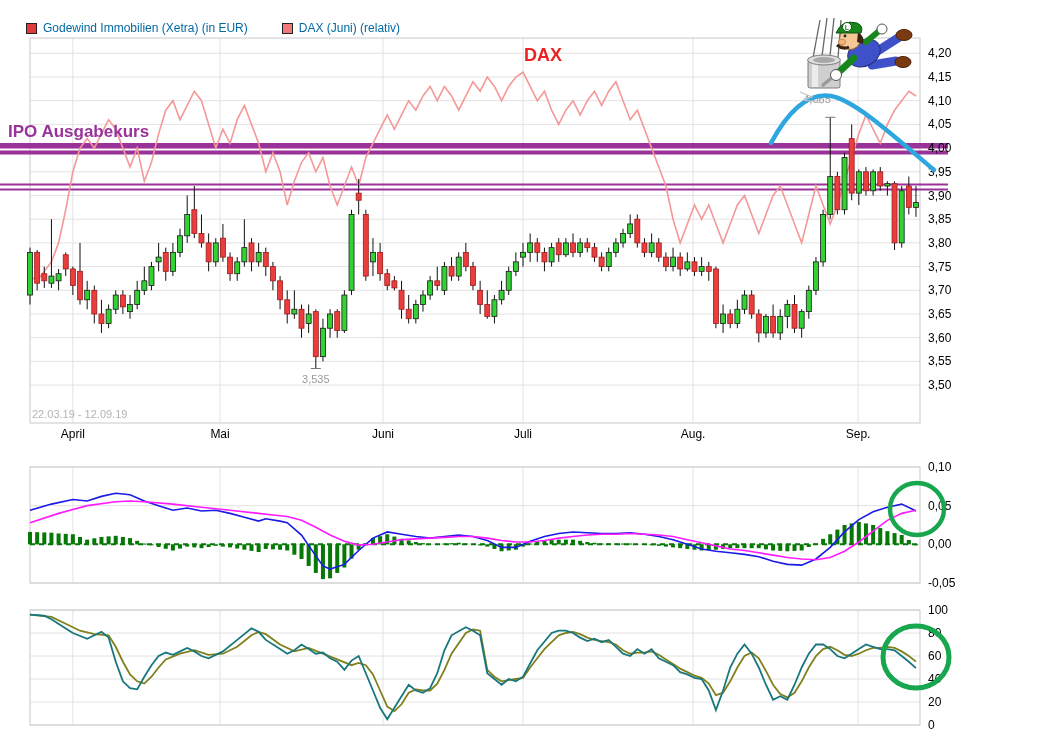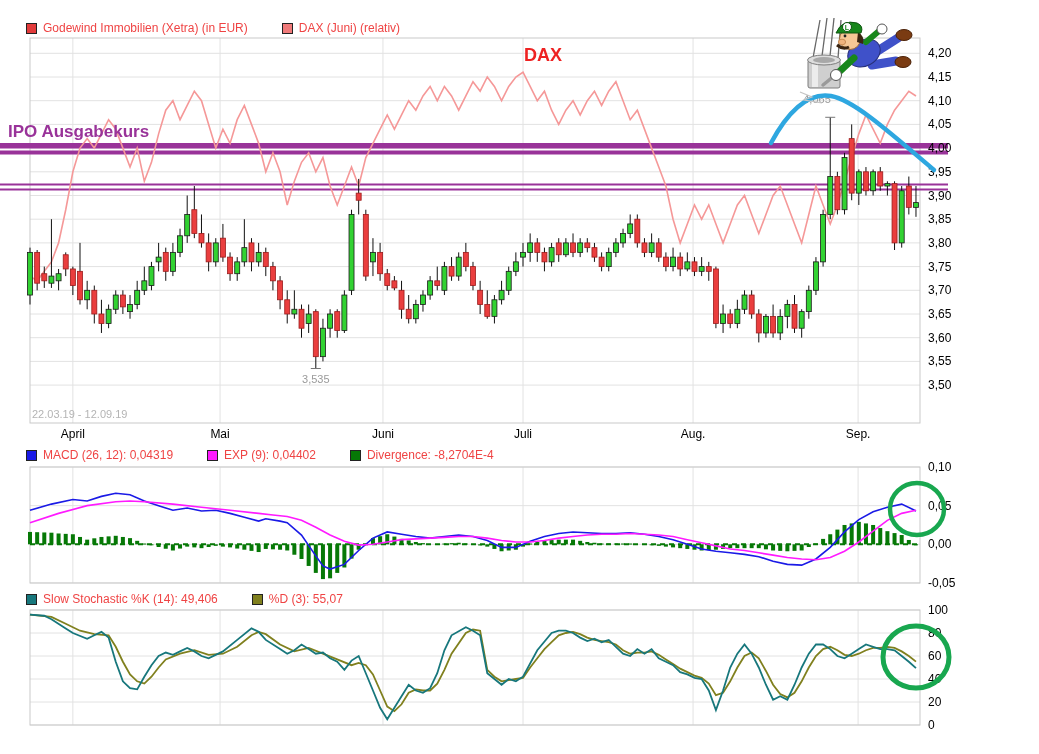--- a/index.html
+++ b/index.html
@@ -1,21 +1,21 @@
 <!DOCTYPE html>
 <html><head>
 <meta charset="utf-8">
 <style>
   html,body{margin:0;padding:0;background:#fff;}
   #stage{position:relative;width:1039px;height:754px;background:#fff;overflow:hidden;
          font-family:"Liberation Sans",sans-serif;}
   svg{position:absolute;left:0;top:0;}
   svg text{font-family:"Liberation Sans",sans-serif;}
   .legend{position:absolute;left:26px;display:flex;gap:34px;align-items:center;
-          font-size:12px;color:#ef4444;white-space:nowrap;z-index:5;}
+          font-size:12px;color:#0369a1;white-space:nowrap;z-index:5;}
   .legend .li{display:flex;align-items:center;gap:6px;}
   .legend .sq{display:inline-block;width:9px;height:9px;border:1px solid #222;}
 </style>
 </head>
 <body>
 
 <div id="stage">
   <svg id="chart" width="1039" height="754" viewBox="0 0 1039 754">
       <g>
         <line x1="30" y1="53.3" x2="920" y2="53.3" stroke="#e2e2e2"></line>
@@ -542,38 +542,14 @@
     <span class="li">
       <i class="sq" style="background: rgb(226, 59, 59);"></i>
       <span>Godewind Immobilien (Xetra) (in EUR)</span>
     </span>
     <span class="li">
       <i class="sq" style="background: rgb(240, 122, 122);"></i>
       <span>DAX (Juni) (relativ)</span>
     </span>
   </div>
 
-  <div class="legend" style="top:448px">
-    <span class="li">
-      <i class="sq" style="background: rgb(26, 26, 230);"></i>
-      <span>MACD (26, 12): 0,04319</span>
-    </span>
-    <span class="li">
-      <i class="sq" style="background: rgb(255, 26, 255);"></i>
-      <span>EXP (9): 0,04402</span>
-    </span>
-    <span class="li">
-      <i class="sq" style="background: rgb(6, 120, 6);"></i>
-      <span>Divergence: -8,2704E-4</span>
-    </span>
-  </div>
 
-  <div class="legend" style="top:592px">
-    <span class="li">
-      <i class="sq" style="background: rgb(23, 119, 124);"></i>
-      <span>Slow Stochastic %K (14): 49,406</span>
-    </span>
-    <span class="li">
-      <i class="sq" style="background: rgb(128, 128, 30);"></i>
-      <span>%D (3): 55,07</span>
-    </span>
-  </div>
 </div>
 
 </body></html>

